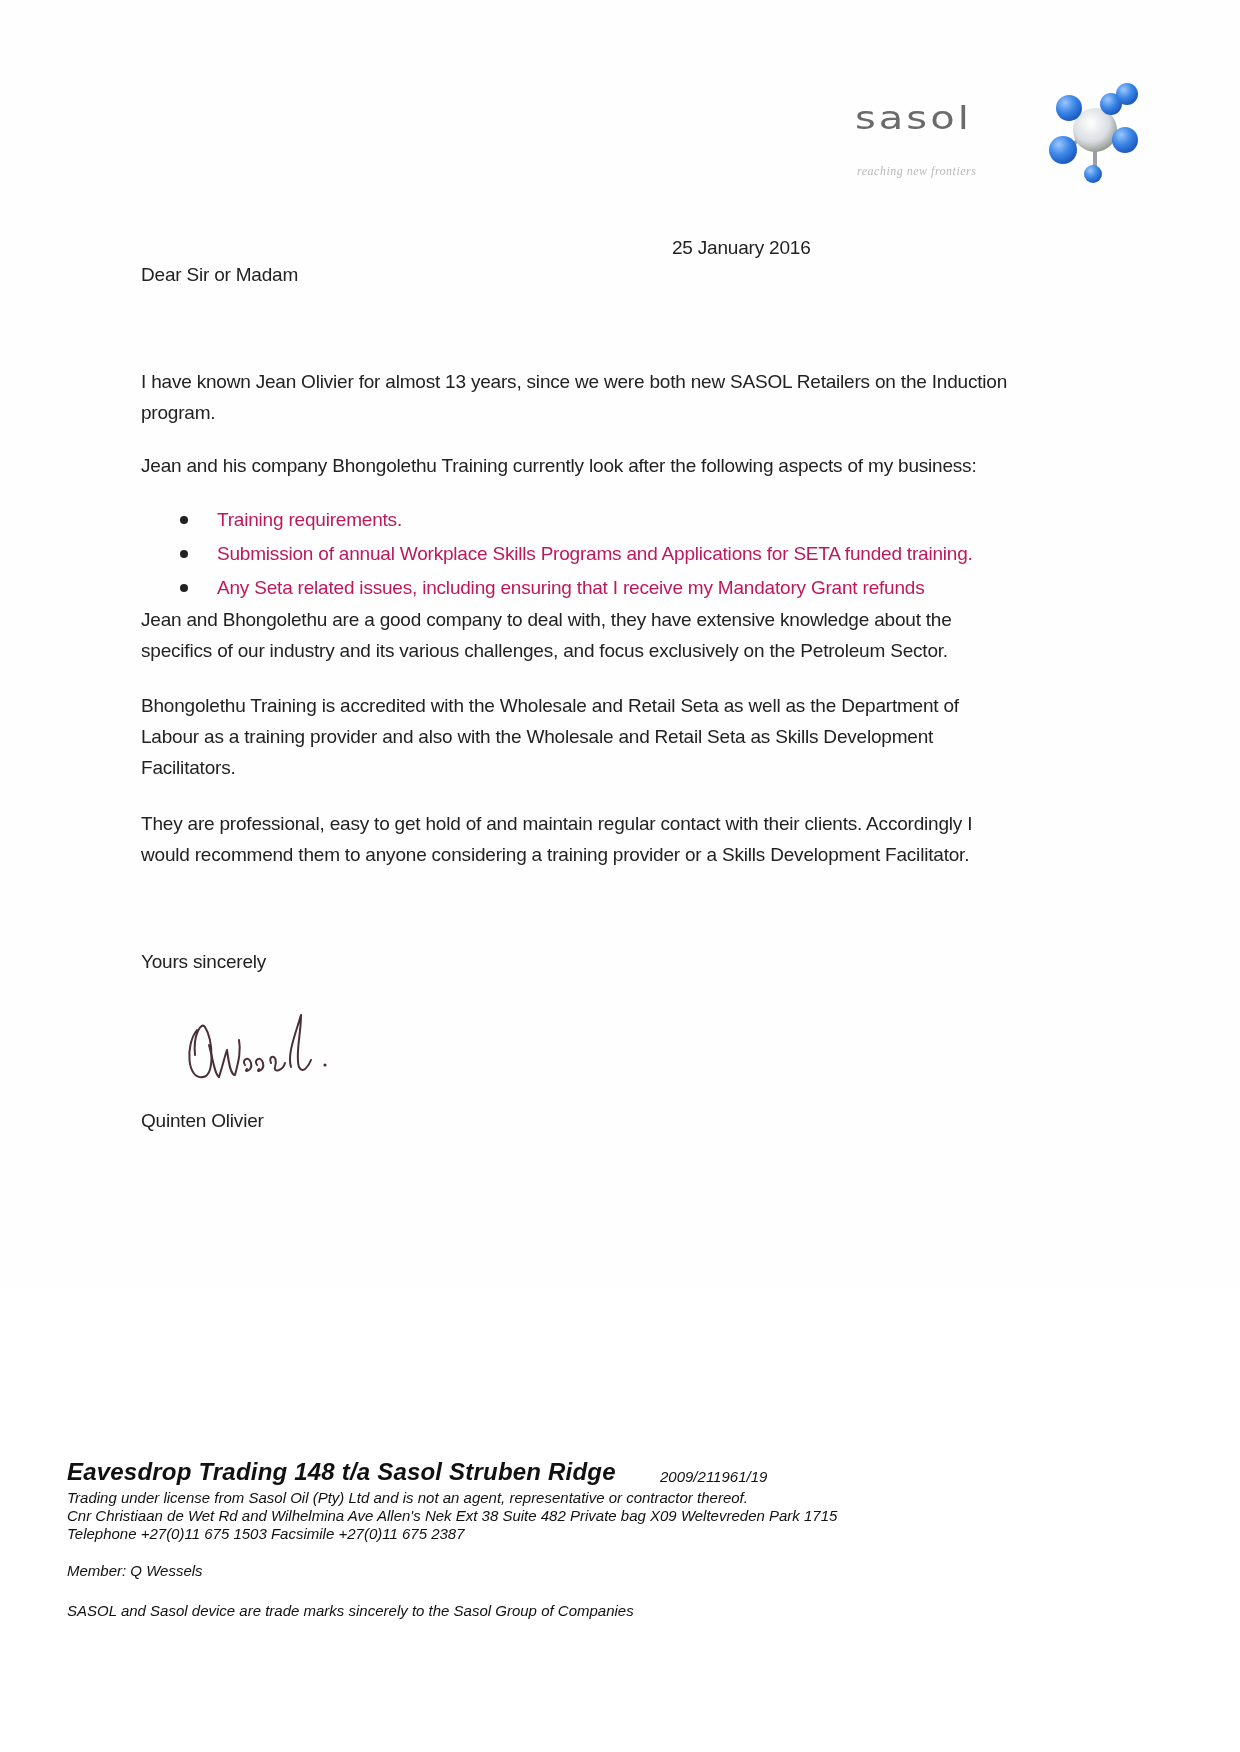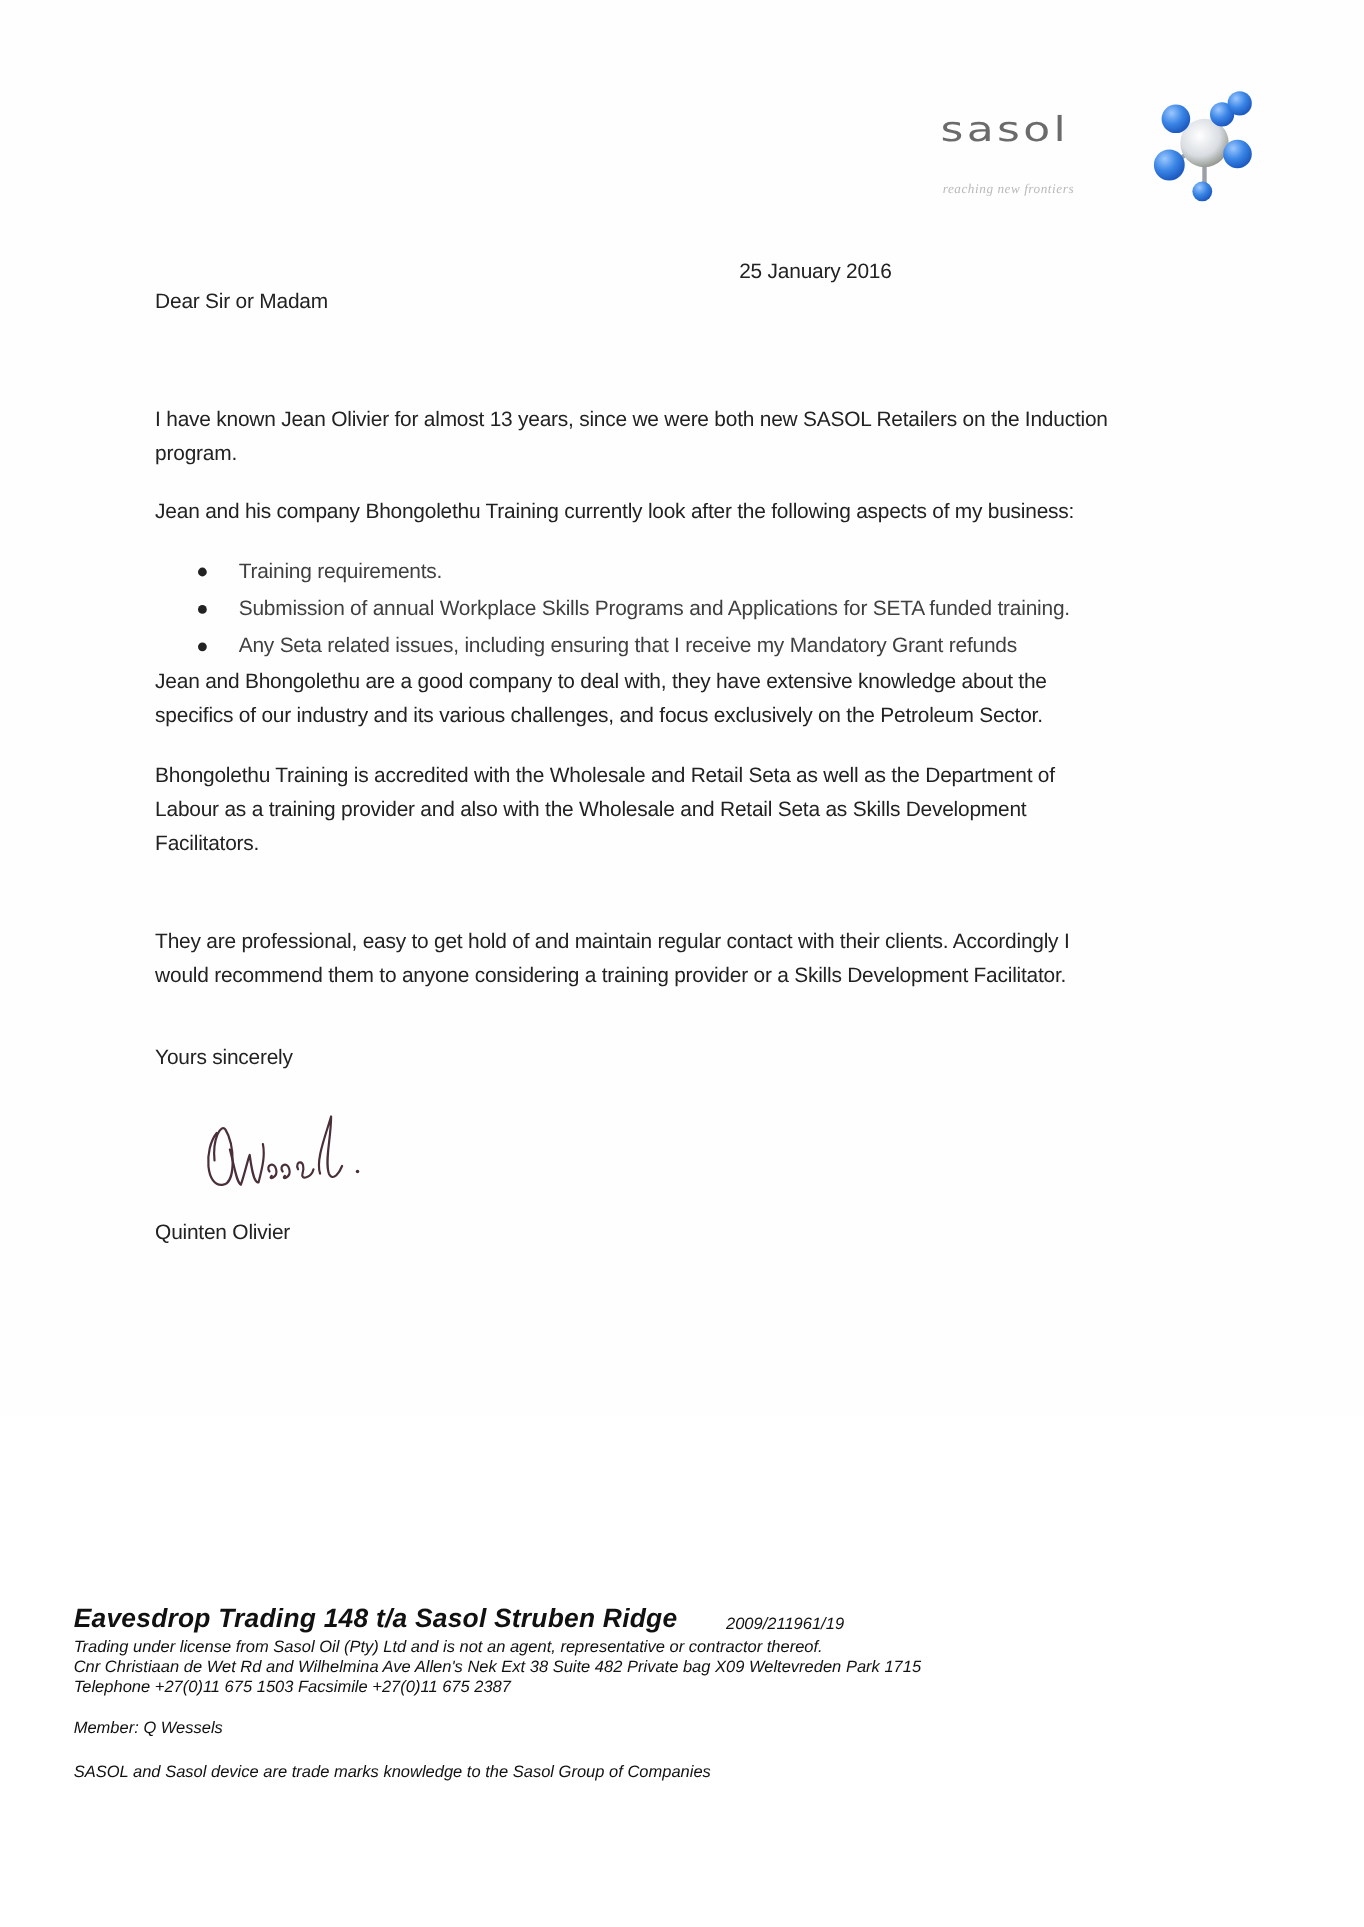--- a/index.html
+++ b/index.html
@@ -13,25 +13,25 @@
     .logo-mark { position: absolute; left: 190px; top: -2px; width: 100px; height: 110px; }
 
     
     .txt { position: absolute; font-family: "Liberation Sans", sans-serif; font-size: 19px; color: #222; line-height: 31px; white-space: nowrap; letter-spacing: -0.2px; }
     .date { left: 672px; top: 232px; }
     .salutation { left: 141px; top: 259px; }
     .para { left: 141px; }
     .p1 { top: 366px; }
     .p2 { top: 450px; }
     .bullets { position: absolute; left: 180px; top: 503px; margin: 0; padding: 0; list-style: none; }
-    .bullets li { position: relative; padding-left: 37px; font-family: "Liberation Sans", sans-serif; font-size: 19px; color: #404040; line-height: 34px; white-space: nowrap; letter-spacing: -0.2px; }
+    .bullets li { position: relative; padding-left: 37px; font-family: "Liberation Sans", sans-serif; font-size: 19px; color: #be185d; line-height: 34px; white-space: nowrap; letter-spacing: -0.2px; }
     .bullets li .dot { position: absolute; left: 0; top: 13px; width: 8px; height: 8px; border-radius: 50%; background: #222; }
     .p3 { top: 604px; }
     .p4 { top: 690px; }
-    .p5 { top: 808px; margin-top: 33px; }
+    .p5 { top: 808px; }
     .closing { left: 141px; top: 946px; }
     .signature { position: absolute; left: 175px; top: 1005px; width: 180px; height: 90px; }
     .signer { left: 141px; top: 1105px; }
 
     
     .foot { position: absolute; left: 67px; font-family: "Liberation Sans", sans-serif; font-style: italic; color: #111; white-space: nowrap; }
     .foot-title { top: 1458px; font-size: 24px; font-weight: bold; letter-spacing: 0.2px; }
     .foot-reg { position: absolute; left: 660px; top: 1468px; font-family: "Liberation Sans", sans-serif; font-style: italic; font-size: 15px; color: #111; white-space: nowrap; }
     .foot-line { font-size: 15px; line-height: 18px; }
     .fl1 { top: 1489px; }
@@ -123,15 +123,15 @@
   </svg>
 
   <div class="txt signer">Quinten Olivier</div>
 
   <div class="foot foot-title">Eavesdrop Trading 148  t/a Sasol Struben Ridge</div>
   <div class="foot-reg">2009/211961/19</div>
   <div class="foot foot-line fl1">Trading under license from Sasol Oil (Pty) Ltd and is not an agent, representative or contractor thereof.</div>
   <div class="foot foot-line fl2">Cnr Christiaan de Wet Rd and Wilhelmina Ave  Allen's Nek  Ext 38  Suite 482  Private bag X09 Weltevreden Park 1715</div>
   <div class="foot foot-line fl3">Telephone  +27(0)11 675 1503  Facsimile +27(0)11 675 2387</div>
   <div class="foot foot-line fl4">Member: Q Wessels</div>
-  <div class="foot foot-line fl5">SASOL and Sasol device are trade marks knowledge to the Sasol Group of Companies</div>
+  <div class="foot foot-line fl5">SASOL and Sasol device are trade marks sincerely to the Sasol Group of Companies</div>
 
 </div>
 
 </body></html>

